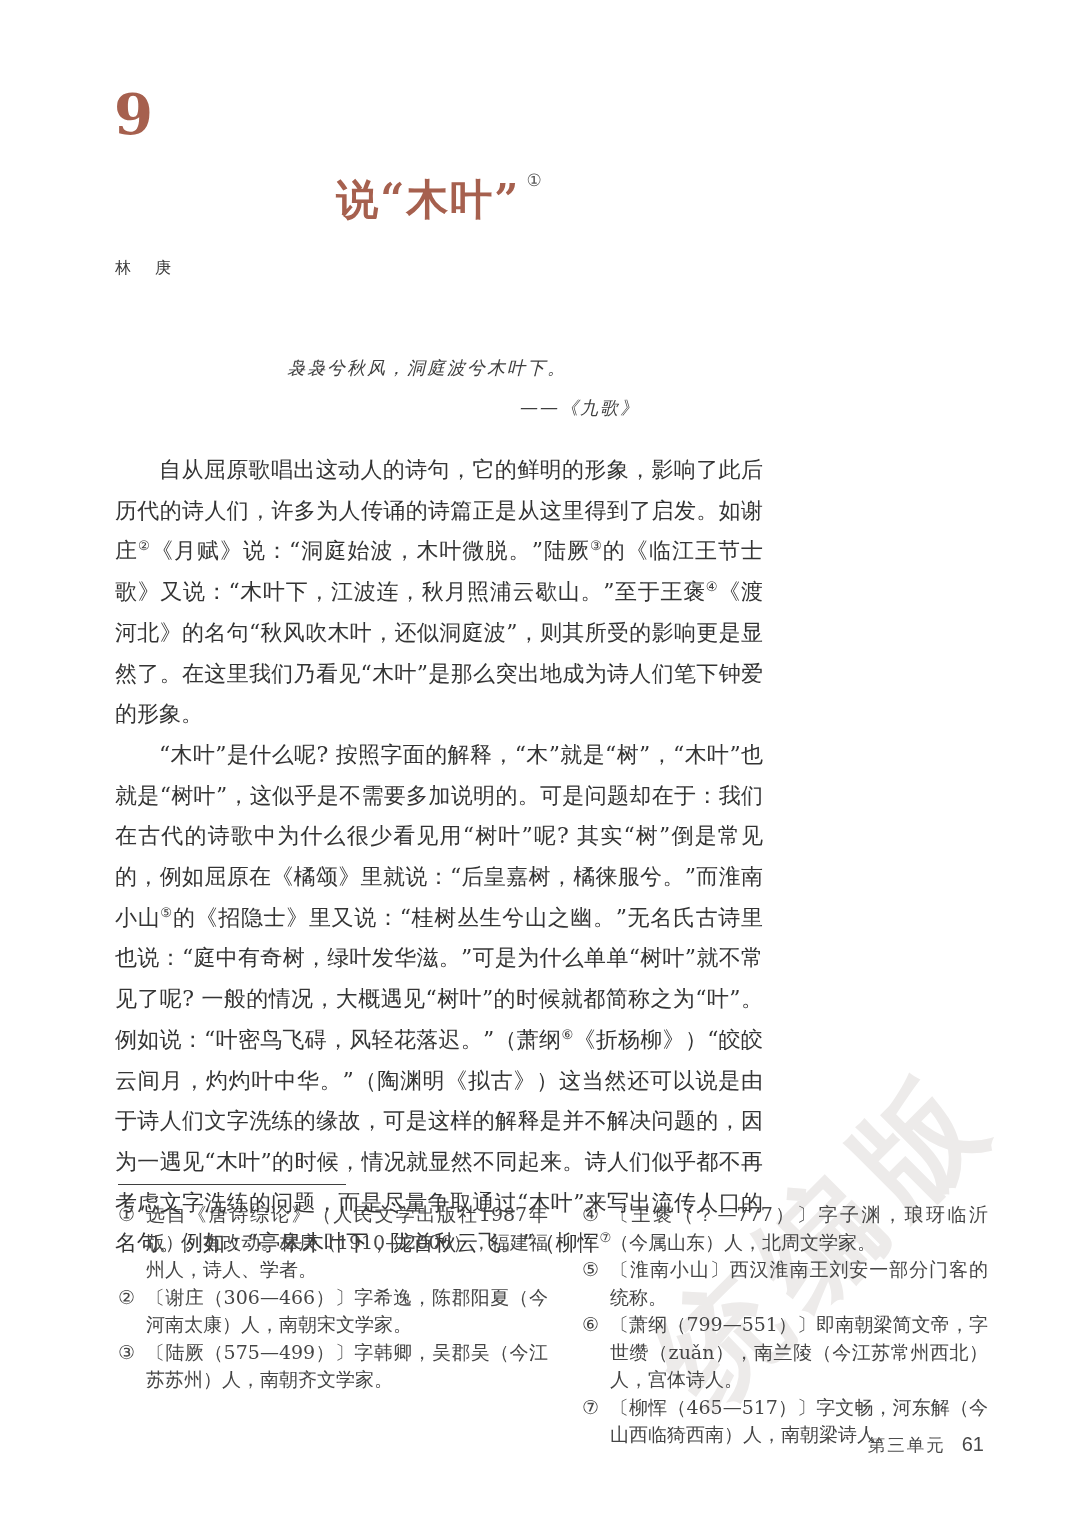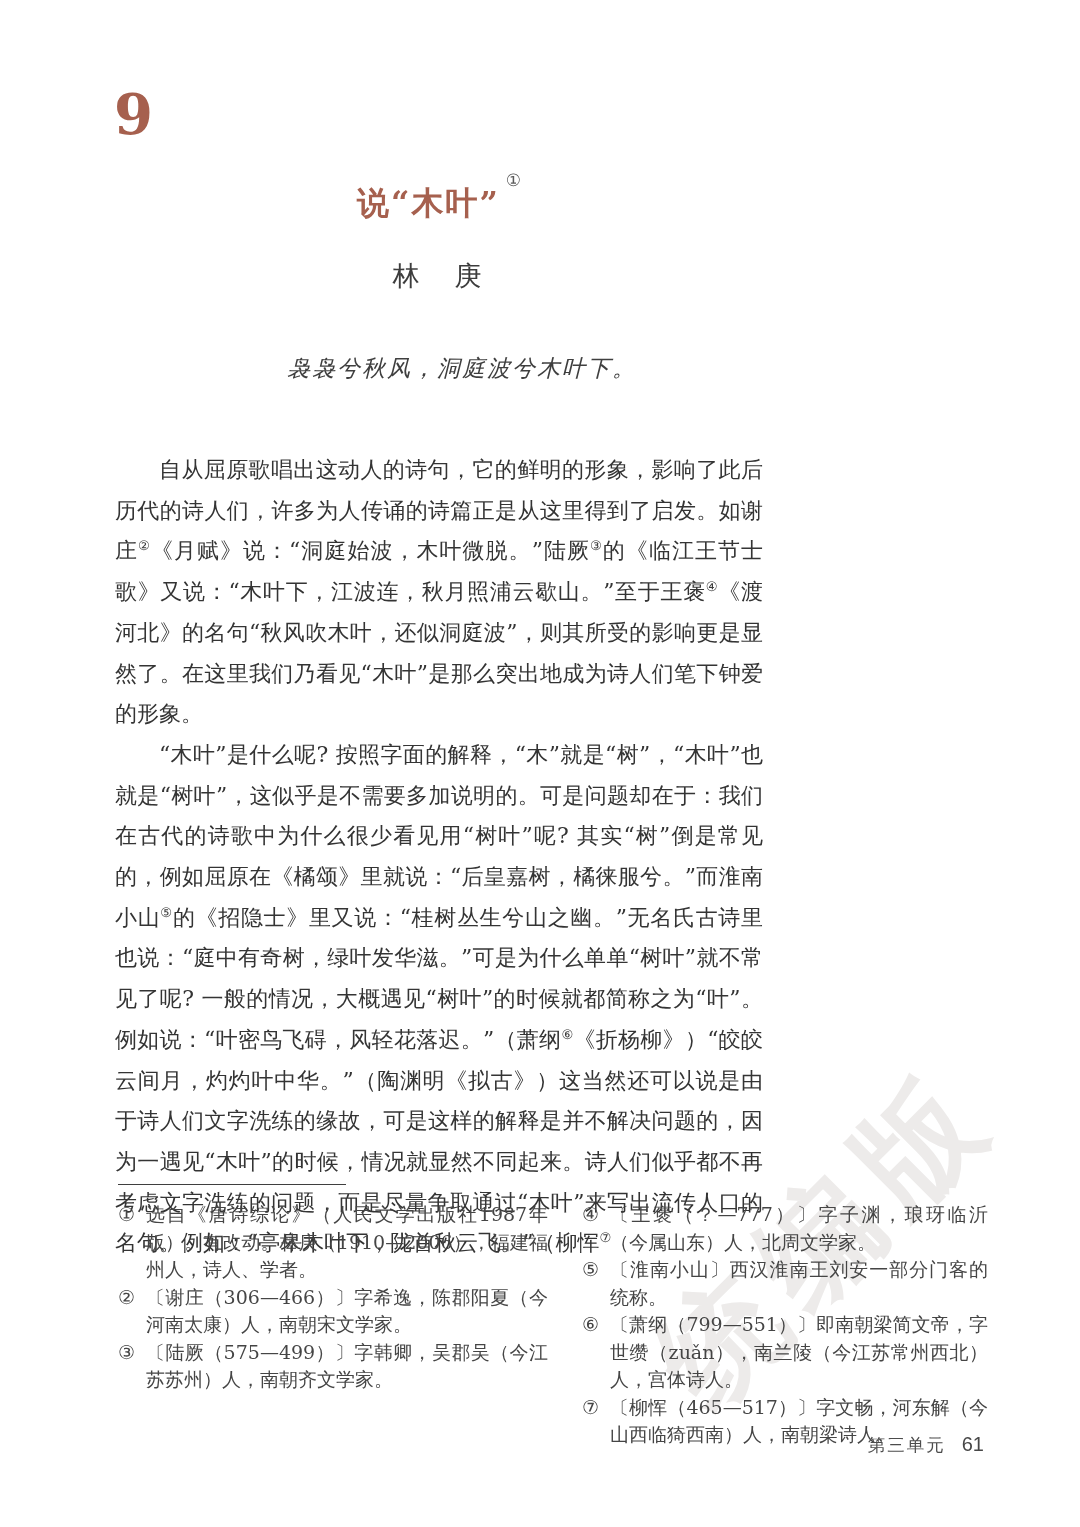--- a/index.html
+++ b/index.html
@@ -26,33 +26,33 @@
   .content{position:relative;z-index:1;}
   .lesson-number{
     position:absolute;left:114px;top:86px;
     font-size:56px;font-weight:700;color:#a6604e;line-height:1;
   }
   .title-row{
     position:absolute;left:115px;top:172px;width:648px;
     text-align:center;line-height:1;
   }
   .doc-title{
-    font-size:32px;font-weight:700;color:#a6604e;
+    font-size:42px;font-weight:700;color:#a6604e;
     letter-spacing:2px;
   }
   .title-note{
     font-size:17px;color:#5a5a5a;vertical-align:28px;margin-left:6px;font-weight:400;
   }
   .author-row{
     position:absolute;left:115px;top:258px;width:648px;
-    text-align:center;font-size:27px;color:#3d3d3d;letter-spacing:4px;
+    font-size:16px;color:#3d3d3d;letter-spacing:4px;
   }
   .epigraph{
     position:absolute;left:115px;top:348px;width:648px;
-    font-style:italic;font-size:23px;color:#3f3f3f;line-height:40px;
+    font-style:italic;font-size:18px;color:#3f3f3f;line-height:40px;
   }
   .epigraph .ep-line{padding-left:172px;letter-spacing:2px;}
   .epigraph .ep-attr{padding-left:405px;letter-spacing:2px;}
   .body-text{
     position:absolute;left:115px;top:450px;width:648px;
     font-size:22px;line-height:40.7px;color:#343434;
     text-align:justify;text-justify:inter-ideograph;
   }
   .body-text p{margin:0;text-indent:2em;}
   sup.note-ref{
@@ -92,20 +92,21 @@
     <div class="lesson-number">9</div>
 
     <div class="title-row">
       <span class="doc-title">说“木叶”</span><span class="title-note">①</span>
     </div>
 
     <div class="author-row">林　庚</div>
 
     <div class="epigraph">
       <div class="ep-line">袅袅兮秋风，洞庭波兮木叶下。</div>
+      <div class="ep-attr">——《九歌》</div>
     </div>
 
     <div class="body-text">
       <p>自从屈原歌唱出这动人的诗句，它的鲜明的形象，影响了此后历代的诗人们，许多为人传诵的诗篇正是从这里得到了启发。如谢庄<sup class="note-ref">②</sup>《月赋》说：“洞庭始波，木叶微脱。”陆厥<sup class="note-ref">③</sup>的《临江王节士歌》又说：“木叶下，江波连，秋月照浦云歇山。”至于王褒<sup class="note-ref">④</sup>《渡河北》的名句“秋风吹木叶，还似洞庭波”，则其所受的影响更是显然了。在这里我们乃看见“木叶”是那么突出地成为诗人们笔下钟爱的形象。</p>
       <p>“木叶”是什么呢? 按照字面的解释，“木”就是“树”，“木叶”也就是“树叶”，这似乎是不需要多加说明的。可是问题却在于：我们在古代的诗歌中为什么很少看见用“树叶”呢? 其实“树”倒是常见的，例如屈原在《橘颂》里就说：“后皇嘉树，橘徕服兮。”而淮南小山<sup class="note-ref">⑤</sup>的《招隐士》里又说：“桂树丛生兮山之幽。”无名氏古诗里也说：“庭中有奇树，绿叶发华滋。”可是为什么单单“树叶”就不常见了呢? 一般的情况，大概遇见“树叶”的时候就都简称之为“叶”。例如说：“叶密鸟飞碍，风轻花落迟。”（萧纲<sup class="note-ref">⑥</sup>《折杨柳》）“皎皎云间月，灼灼叶中华。”（陶渊明《拟古》）这当然还可以说是由于诗人们文字洗练的缘故，可是这样的解释是并不解决问题的，因为一遇见“木叶”的时候，情况就显然不同起来。诗人们似乎都不再考虑文字洗练的问题，而是尽量争取通过“木叶”来写出流传人口的名句。例如：“亭皋木叶下，陇首秋云飞。”（柳恽<sup class="note-ref">⑦</sup></p>
     </div>
 
     <div class="fn-rule"></div>
 
     <div class="footnotes">

